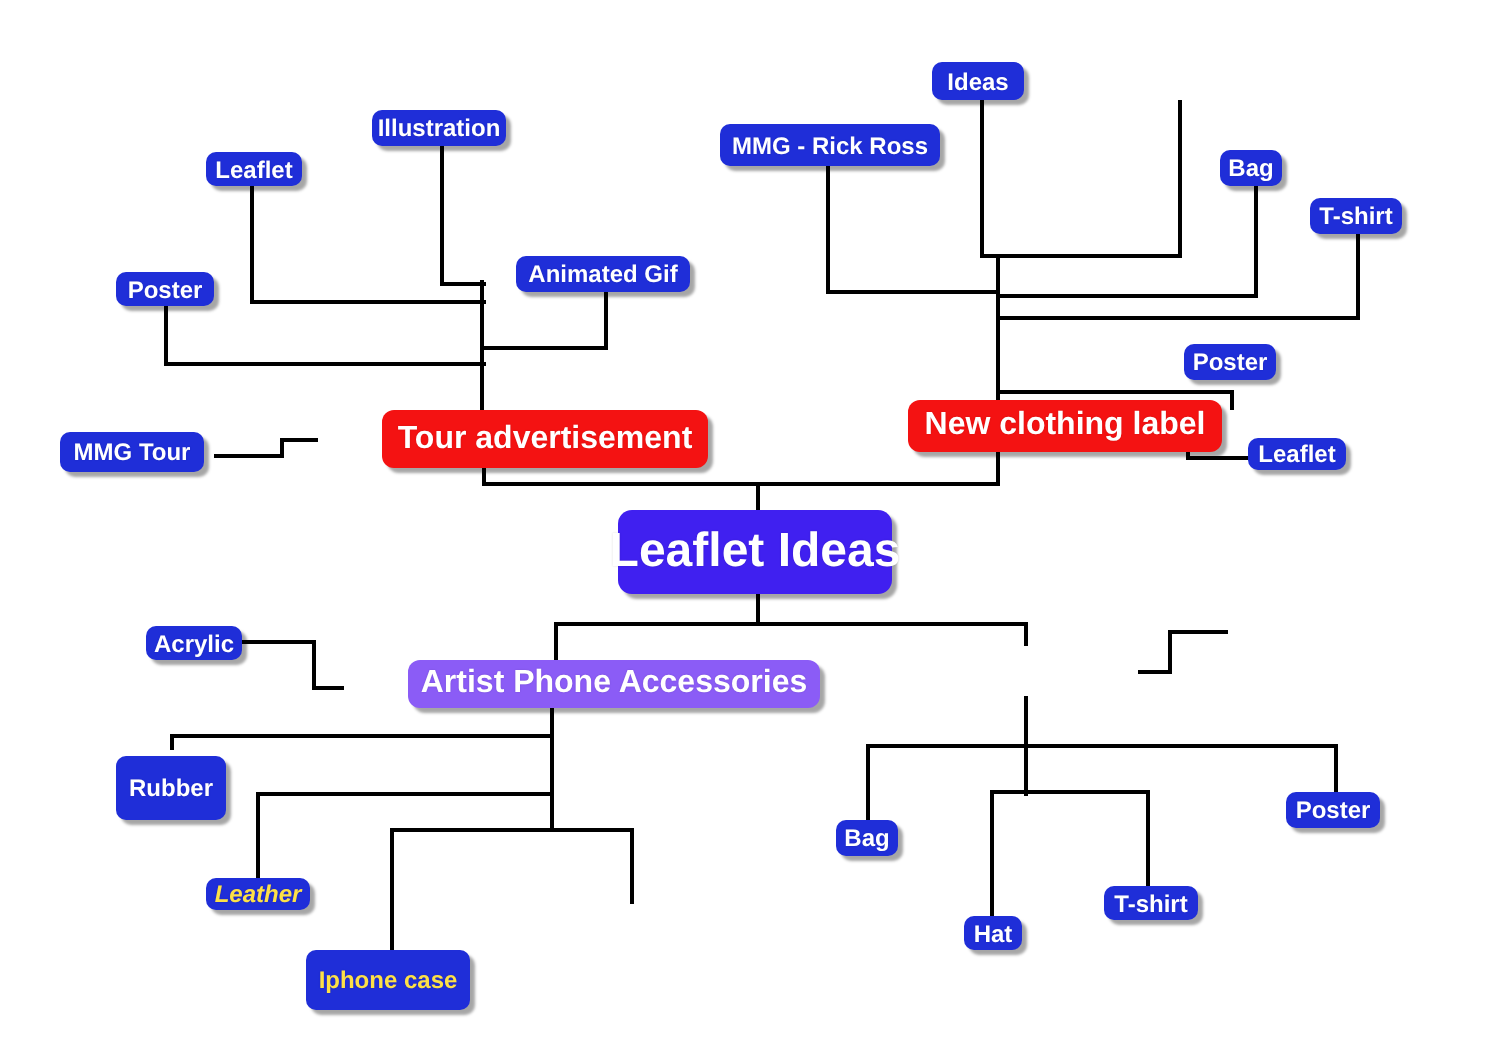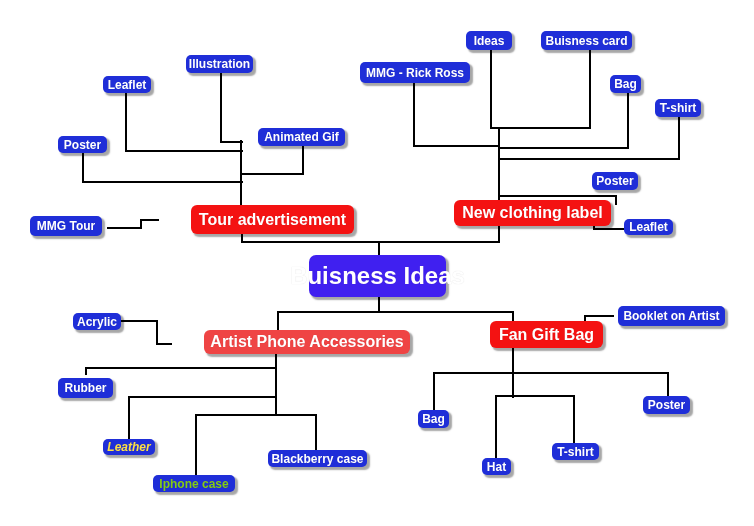--- a/index.html
+++ b/index.html
@@ -87,40 +87,36 @@
     <div class="seg" style="left: 512px; top: 348px; width: 2px; height: 50px; background: rgb(0, 0, 0);"></div>
     <div class="seg" style="left: 433px; top: 372px; width: 2px; height: 39px; background: rgb(0, 0, 0);"></div>
     <div class="seg" style="left: 433px; top: 372px; width: 236px; height: 2px; background: rgb(0, 0, 0);"></div>
     <div class="seg" style="left: 667px; top: 372px; width: 2px; height: 26px; background: rgb(0, 0, 0);"></div>
     <div class="seg" style="left: 495px; top: 395px; width: 2px; height: 64px; background: rgb(0, 0, 0);"></div>
     <div class="seg" style="left: 495px; top: 395px; width: 80px; height: 2px; background: rgb(0, 0, 0);"></div>
     <div class="seg" style="left: 573px; top: 395px; width: 2px; height: 50px; background: rgb(0, 0, 0);"></div>
     <div class="seg" style="left: 569px; top: 335px; width: 17px; height: 2px; background: rgb(0, 0, 0);"></div>
     <div class="seg" style="left: 584px; top: 315px; width: 2px; height: 22px; background: rgb(0, 0, 0);"></div>
     <div class="seg" style="left: 584px; top: 315px; width: 30px; height: 2px; background: rgb(0, 0, 0);"></div>
-    <div class="node root" style="left: 309px; top: 255px; width: 137px; height: 42px; background: rgb(64, 32, 240); color: rgb(255, 255, 255);">Buisness Ideas</div>
+    <div class="node root" style="left: 309px; top: 255px; width: 137px; height: 42px; background: rgb(64, 32, 240); color: rgb(255, 255, 255);">Leaflet Ideas</div>
     <div class="node branch" style="left: 157px; top: 205px; width: 163px; height: 29px; background: rgb(244, 18, 18); color: rgb(255, 255, 255);">Tour advertisement</div>
     <div class="node branch" style="left: 420px; top: 200px; width: 157px; height: 26px; background: rgb(244, 18, 18); color: rgb(255, 255, 255);">New clothing label</div>
-    <div class="node branch" style="left: 170px; top: 330px; width: 206px; height: 24px; background: #ef4444; color: rgb(255, 255, 255);">Artist Phone Accessories</div>
-    <div class="node branch" style="left: 456px; top: 321px; width: 113px; height: 27px; background: rgb(244, 18, 18); color: rgb(255, 255, 255);">Fan Gift Bag</div>
+    <div class="node branch" style="left: 170px; top: 330px; width: 206px; height: 24px; background: #8b5cf6; color: rgb(255, 255, 255);">Artist Phone Accessories</div>
     <div class="node leaf" style="left: 103px; top: 76px; width: 48px; height: 17px; background: rgb(31, 46, 216); color: rgb(255, 255, 255);">Leaflet</div>
     <div class="node leaf" style="left: 186px; top: 55px; width: 67px; height: 18px; background: rgb(31, 46, 216); color: rgb(255, 255, 255); text-align: right;">Illustration</div>
     <div class="node leaf" style="left: 58px; top: 136px; width: 49px; height: 17px; background: rgb(31, 46, 216); color: rgb(255, 255, 255);">Poster</div>
     <div class="node leaf" style="left: 258px; top: 128px; width: 87px; height: 18px; background: rgb(31, 46, 216); color: rgb(255, 255, 255);">Animated Gif</div>
     <div class="node leaf" style="left: 30px; top: 216px; width: 72px; height: 20px; background: rgb(31, 46, 216); color: rgb(255, 255, 255);">MMG Tour</div>
     <div class="node leaf" style="left: 466px; top: 31px; width: 46px; height: 19px; background: rgb(31, 46, 216); color: rgb(255, 255, 255);">Ideas</div>
-    <div class="node leaf" style="left: 541px; top: 31px; width: 91px; height: 19px; background: rgb(31, 46, 216); color: rgb(255, 255, 255);">Buisness card</div>
     <div class="node leaf" style="left: 360px; top: 62px; width: 110px; height: 21px; background: rgb(31, 46, 216); color: rgb(255, 255, 255);">MMG - Rick Ross</div>
     <div class="node leaf" style="left: 610px; top: 75px; width: 31px; height: 18px; background: rgb(31, 46, 216); color: rgb(255, 255, 255);">Bag</div>
     <div class="node leaf" style="left: 655px; top: 99px; width: 46px; height: 18px; background: rgb(31, 46, 216); color: rgb(255, 255, 255);">T-shirt</div>
     <div class="node leaf" style="left: 592px; top: 172px; width: 46px; height: 18px; background: rgb(31, 46, 216); color: rgb(255, 255, 255);">Poster</div>
     <div class="node leaf" style="left: 624px; top: 219px; width: 49px; height: 16px; background: rgb(31, 46, 216); color: rgb(255, 255, 255);">Leaflet</div>
     <div class="node leaf" style="left: 73px; top: 313px; width: 48px; height: 17px; background: rgb(31, 46, 216); color: rgb(255, 255, 255);">Acrylic</div>
-    <div class="node leaf" style="left: 58px; top: 378px; width: 55px; height: 20px; background: rgb(31, 46, 216); color: rgb(255, 255, 255);">Rubber</div>
+    <div class="node leaf" style="left: 58px; top: 378px; width: 55px; height: 32px; background: rgb(31, 46, 216); color: rgb(255, 255, 255);">Rubber</div>
     <div class="node leaf" style="left: 103px; top: 439px; width: 52px; height: 16px; background: rgb(31, 46, 216); color: #fde047; font-style: italic;">Leather</div>
-    <div class="node leaf" style="left: 153px; top: 475px; width: 82px; height: 17px; background: rgb(31, 46, 216); color: #84cc16; text-align: center;">Iphone case</div>
-    <div class="node leaf" style="left: 268px; top: 450px; width: 99px; height: 17px; background: rgb(31, 46, 216); color: rgb(255, 255, 255);">Blackberry case</div>
-    <div class="node leaf" style="left: 618px; top: 306px; width: 107px; height: 20px; background: rgb(31, 46, 216); color: rgb(255, 255, 255);">Booklet on Artist</div>
+    <div class="node leaf" style="left: 153px; top: 475px; width: 82px; height: 30px; background: rgb(31, 46, 216); color: #fde047; text-align: center;">Iphone case</div>
     <div class="node leaf" style="left: 418px; top: 410px; width: 31px; height: 18px; background: rgb(31, 46, 216); color: rgb(255, 255, 255);">Bag</div>
     <div class="node leaf" style="left: 482px; top: 458px; width: 29px; height: 17px; background: rgb(31, 46, 216); color: rgb(255, 255, 255);">Hat</div>
     <div class="node leaf" style="left: 552px; top: 443px; width: 47px; height: 17px; background: rgb(31, 46, 216); color: rgb(255, 255, 255);">T-shirt</div>
     <div class="node leaf" style="left: 643px; top: 396px; width: 47px; height: 18px; background: rgb(31, 46, 216); color: rgb(255, 255, 255);">Poster</div>
   </div>
 
 </body></html>

